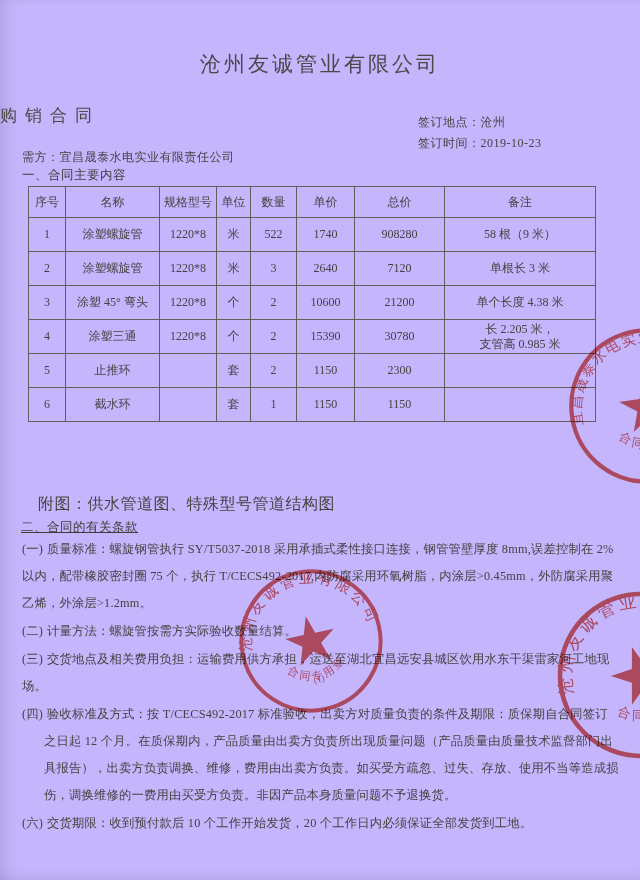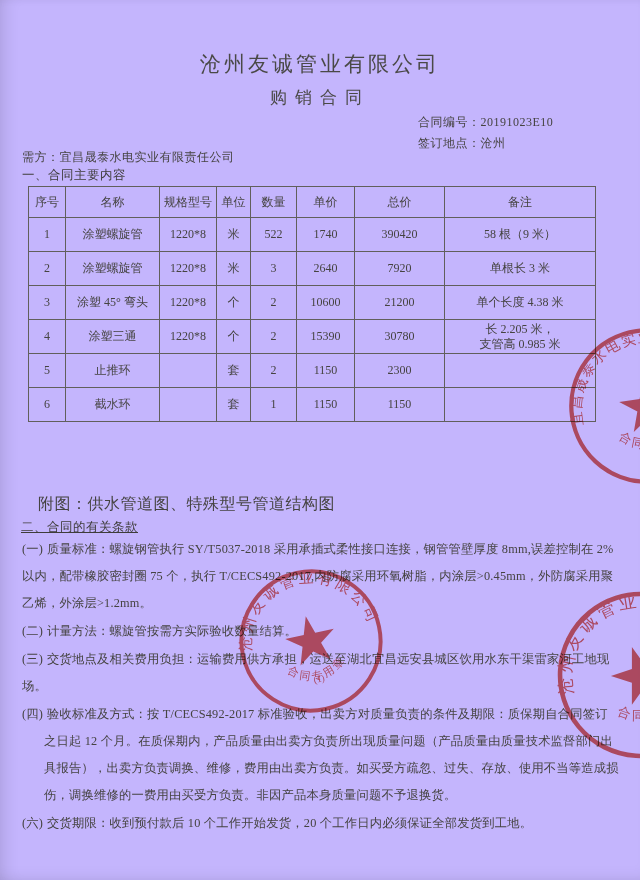--- a/index.html
+++ b/index.html
@@ -7,21 +7,21 @@
     position:relative;width:640px;height:880px;overflow:hidden;
     background:#c4b5fd;
     font-family:"Liberation Serif","DejaVu Serif",serif;
     color:#434140;
     box-shadow:inset 14px 0 18px -12px rgba(0,0,0,.14),
                inset 0 -12px 16px -12px rgba(0,0,0,.10),
                inset 0 8px 12px -10px rgba(0,0,0,.06);
   }
   .doc-title{position:absolute;top:50px;left:0;width:100%;text-align:center;
     font-size:21px;letter-spacing:3px;color:#4a4947;}
-  .doc-subtitle{position:absolute;top:86px;left:0;width:100%;text-align:center;
+  .doc-subtitle{position:absolute;top:104px;left:0;width:100%;text-align:left;
     font-size:17px;letter-spacing:8px;color:#4a4947;}
   .meta{position:absolute;font-size:12px;letter-spacing:.5px;color:#454341;}
   .meta-supplier{top:117px;left:22px;}
   .meta-buyer{top:149px;left:22px;}
   .meta-right{top:112px;left:418px;line-height:21px;}
   .sec-heading{position:absolute;font-size:12.5px;color:#3e3c3a;letter-spacing:.5px;text-align:center;}
   .sec1{top:167px;left:22px;}
   .sec2{top:519px;left:21px;text-decoration:underline;}
   table.items{position:absolute;top:186px;left:28px;width:567px;border-collapse:collapse;
     table-layout:fixed;}
@@ -49,22 +49,22 @@
 
 <div class="screen">
 
   <div class="doc-title">沧州友诚管业有限公司</div>
   <div class="doc-subtitle">购销合同</div>
 
 
   <div class="meta meta-buyer"><span>需方：</span><span>宜昌晟泰水电实业有限责任公司</span></div>
 
   <div class="meta meta-right">
-    <div><span>合同编号：</span><span>20191023E10</span></div>
     <div><span>签订地点：</span><span>沧州</span></div>
+    <div><span>签订时间：</span><span>2019-10-23</span></div>
   </div>
 
   <div class="sec-heading sec1">一、合同主要内容</div>
 
   <table class="items">
     <colgroup>
       <col style="width:37px">
         <col style="width:94px">
         <col style="width:57px">
         <col style="width:34px">
@@ -86,31 +86,31 @@
       </tr>
     </thead>
     <tbody>
         <tr>
           <td>1</td>
           <td>涂塑螺旋管</td>
           <td>1220*8</td>
           <td>米</td>
           <td>522</td>
           <td>1740</td>
-          <td>390420</td>
+          <td>908280</td>
           <td class="remark">58 根（9 米）</td>
         </tr>
         <tr>
           <td>2</td>
           <td>涂塑螺旋管</td>
           <td>1220*8</td>
           <td>米</td>
           <td>3</td>
           <td>2640</td>
-          <td>7920</td>
+          <td>7120</td>
           <td class="remark">单根长 3 米</td>
         </tr>
         <tr>
           <td>3</td>
           <td>涂塑 45° 弯头</td>
           <td>1220*8</td>
           <td>个</td>
           <td>2</td>
           <td>10600</td>
           <td>21200</td>

